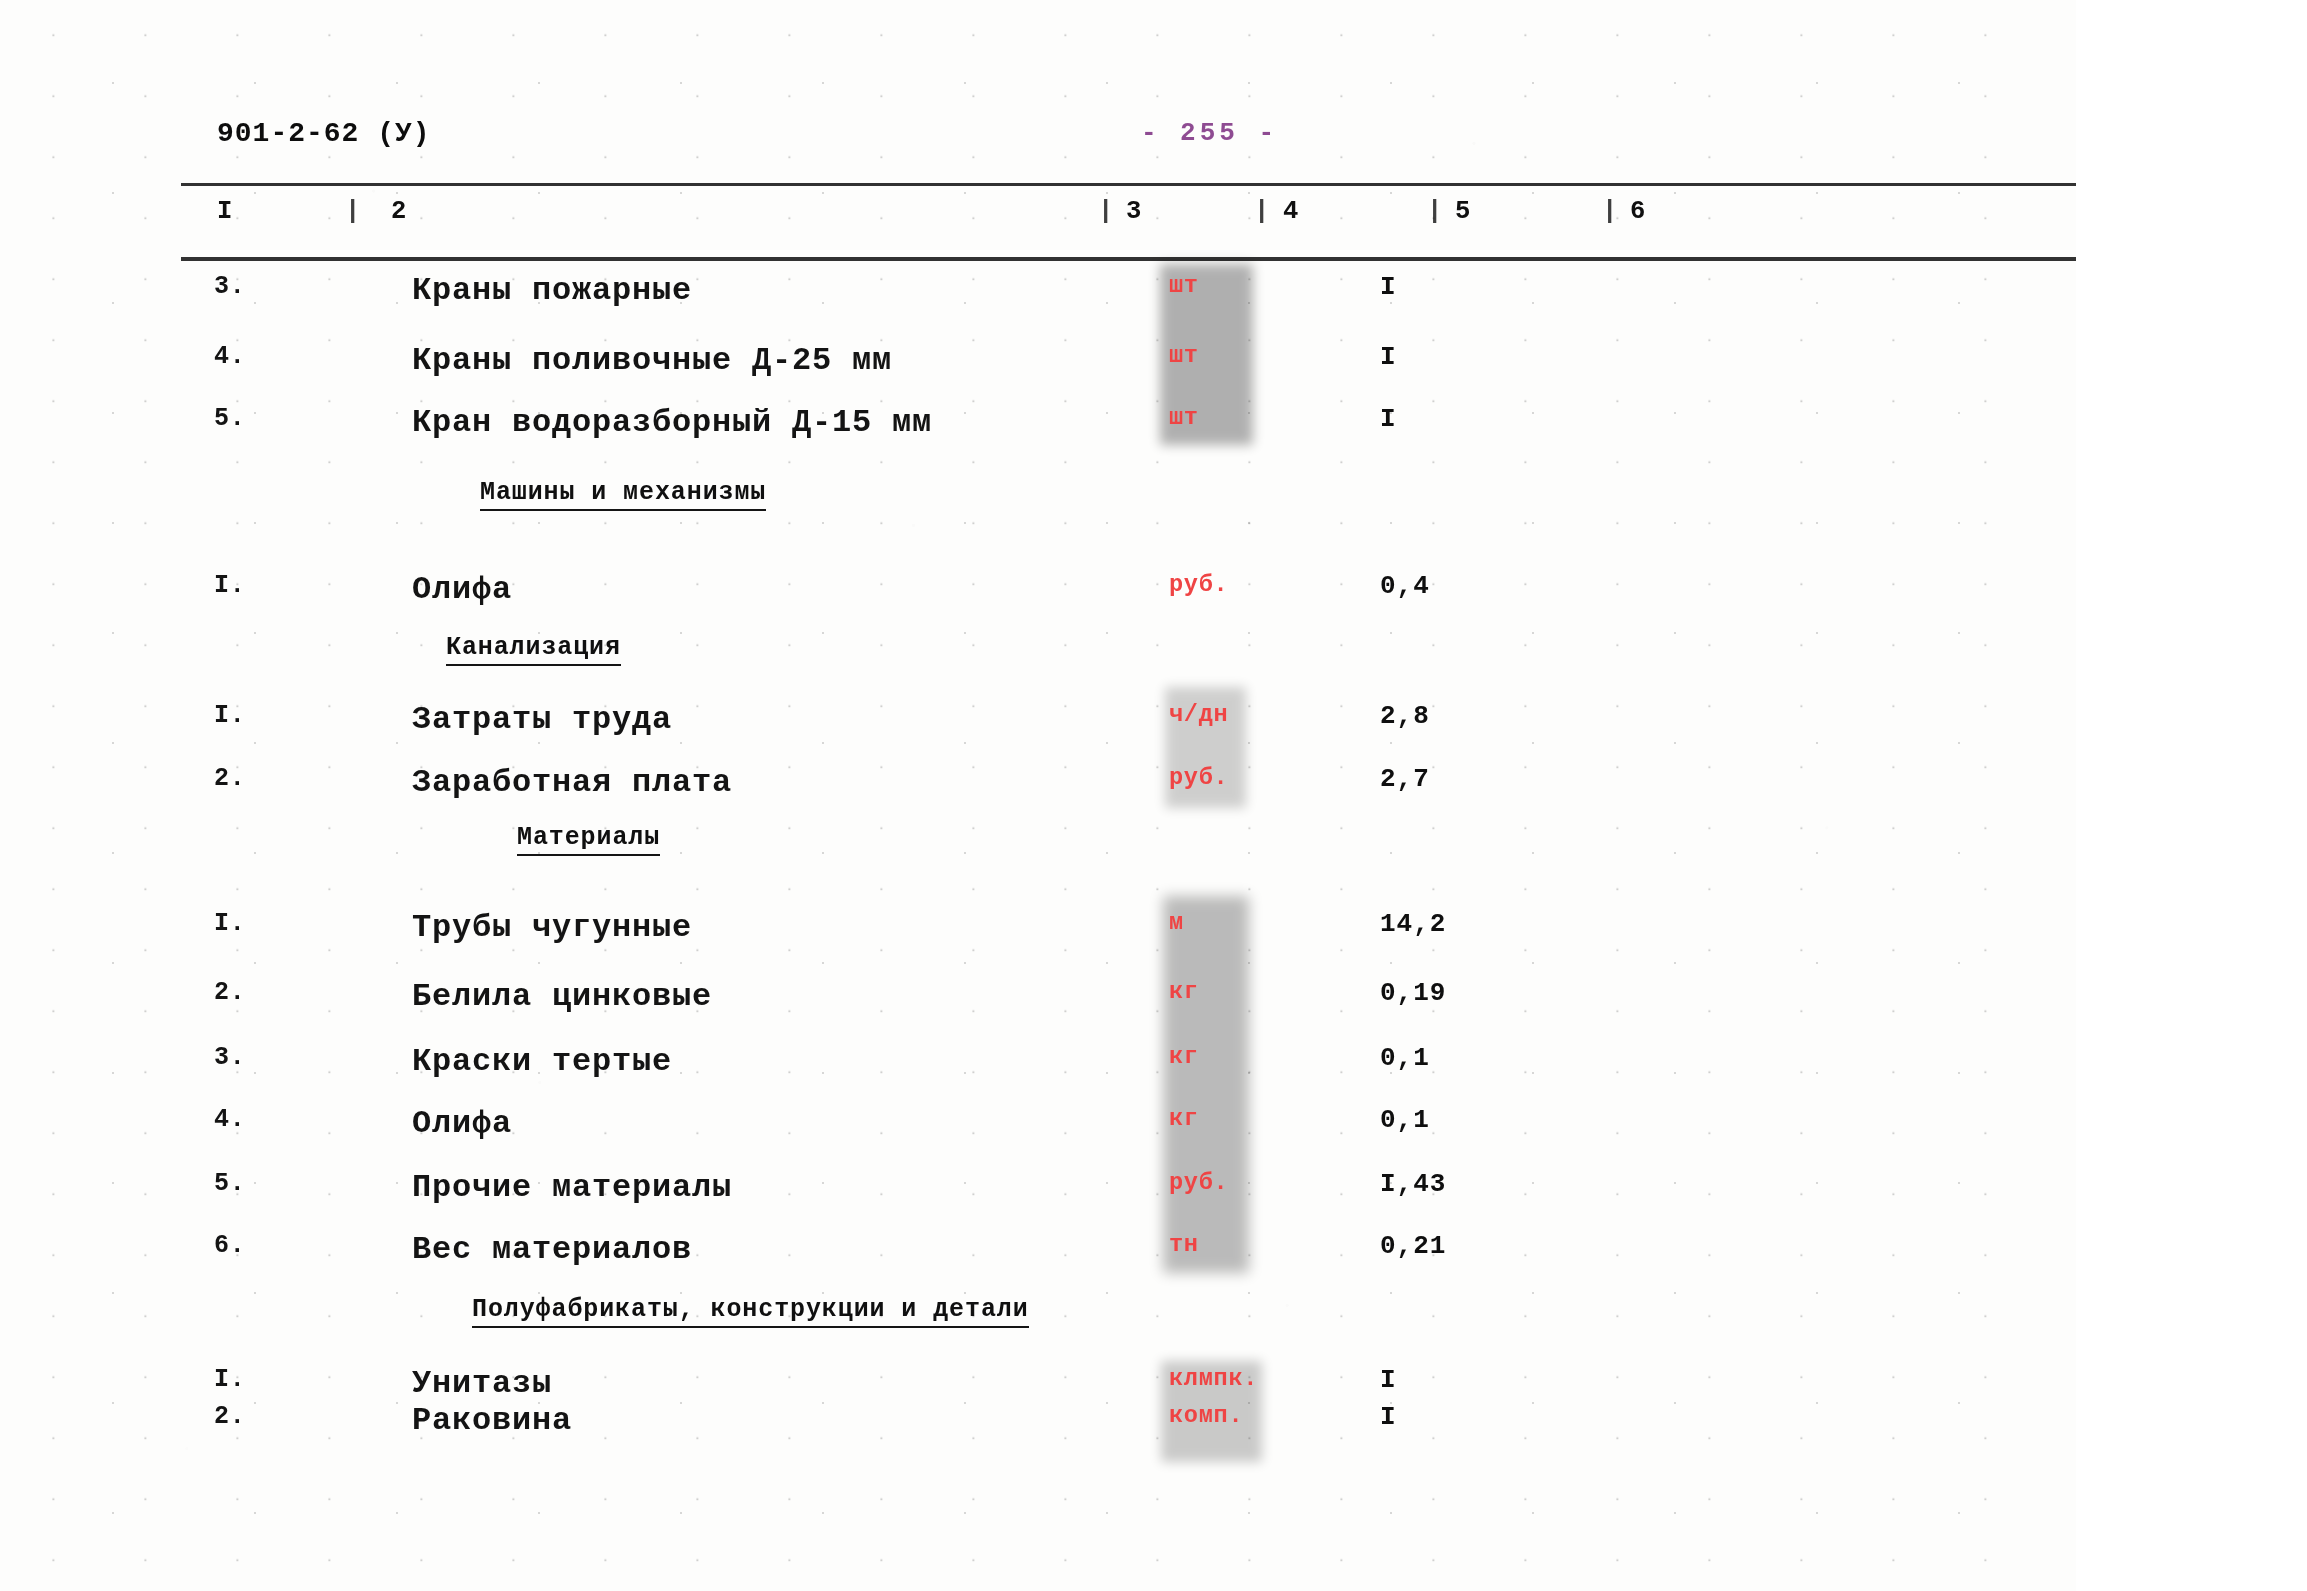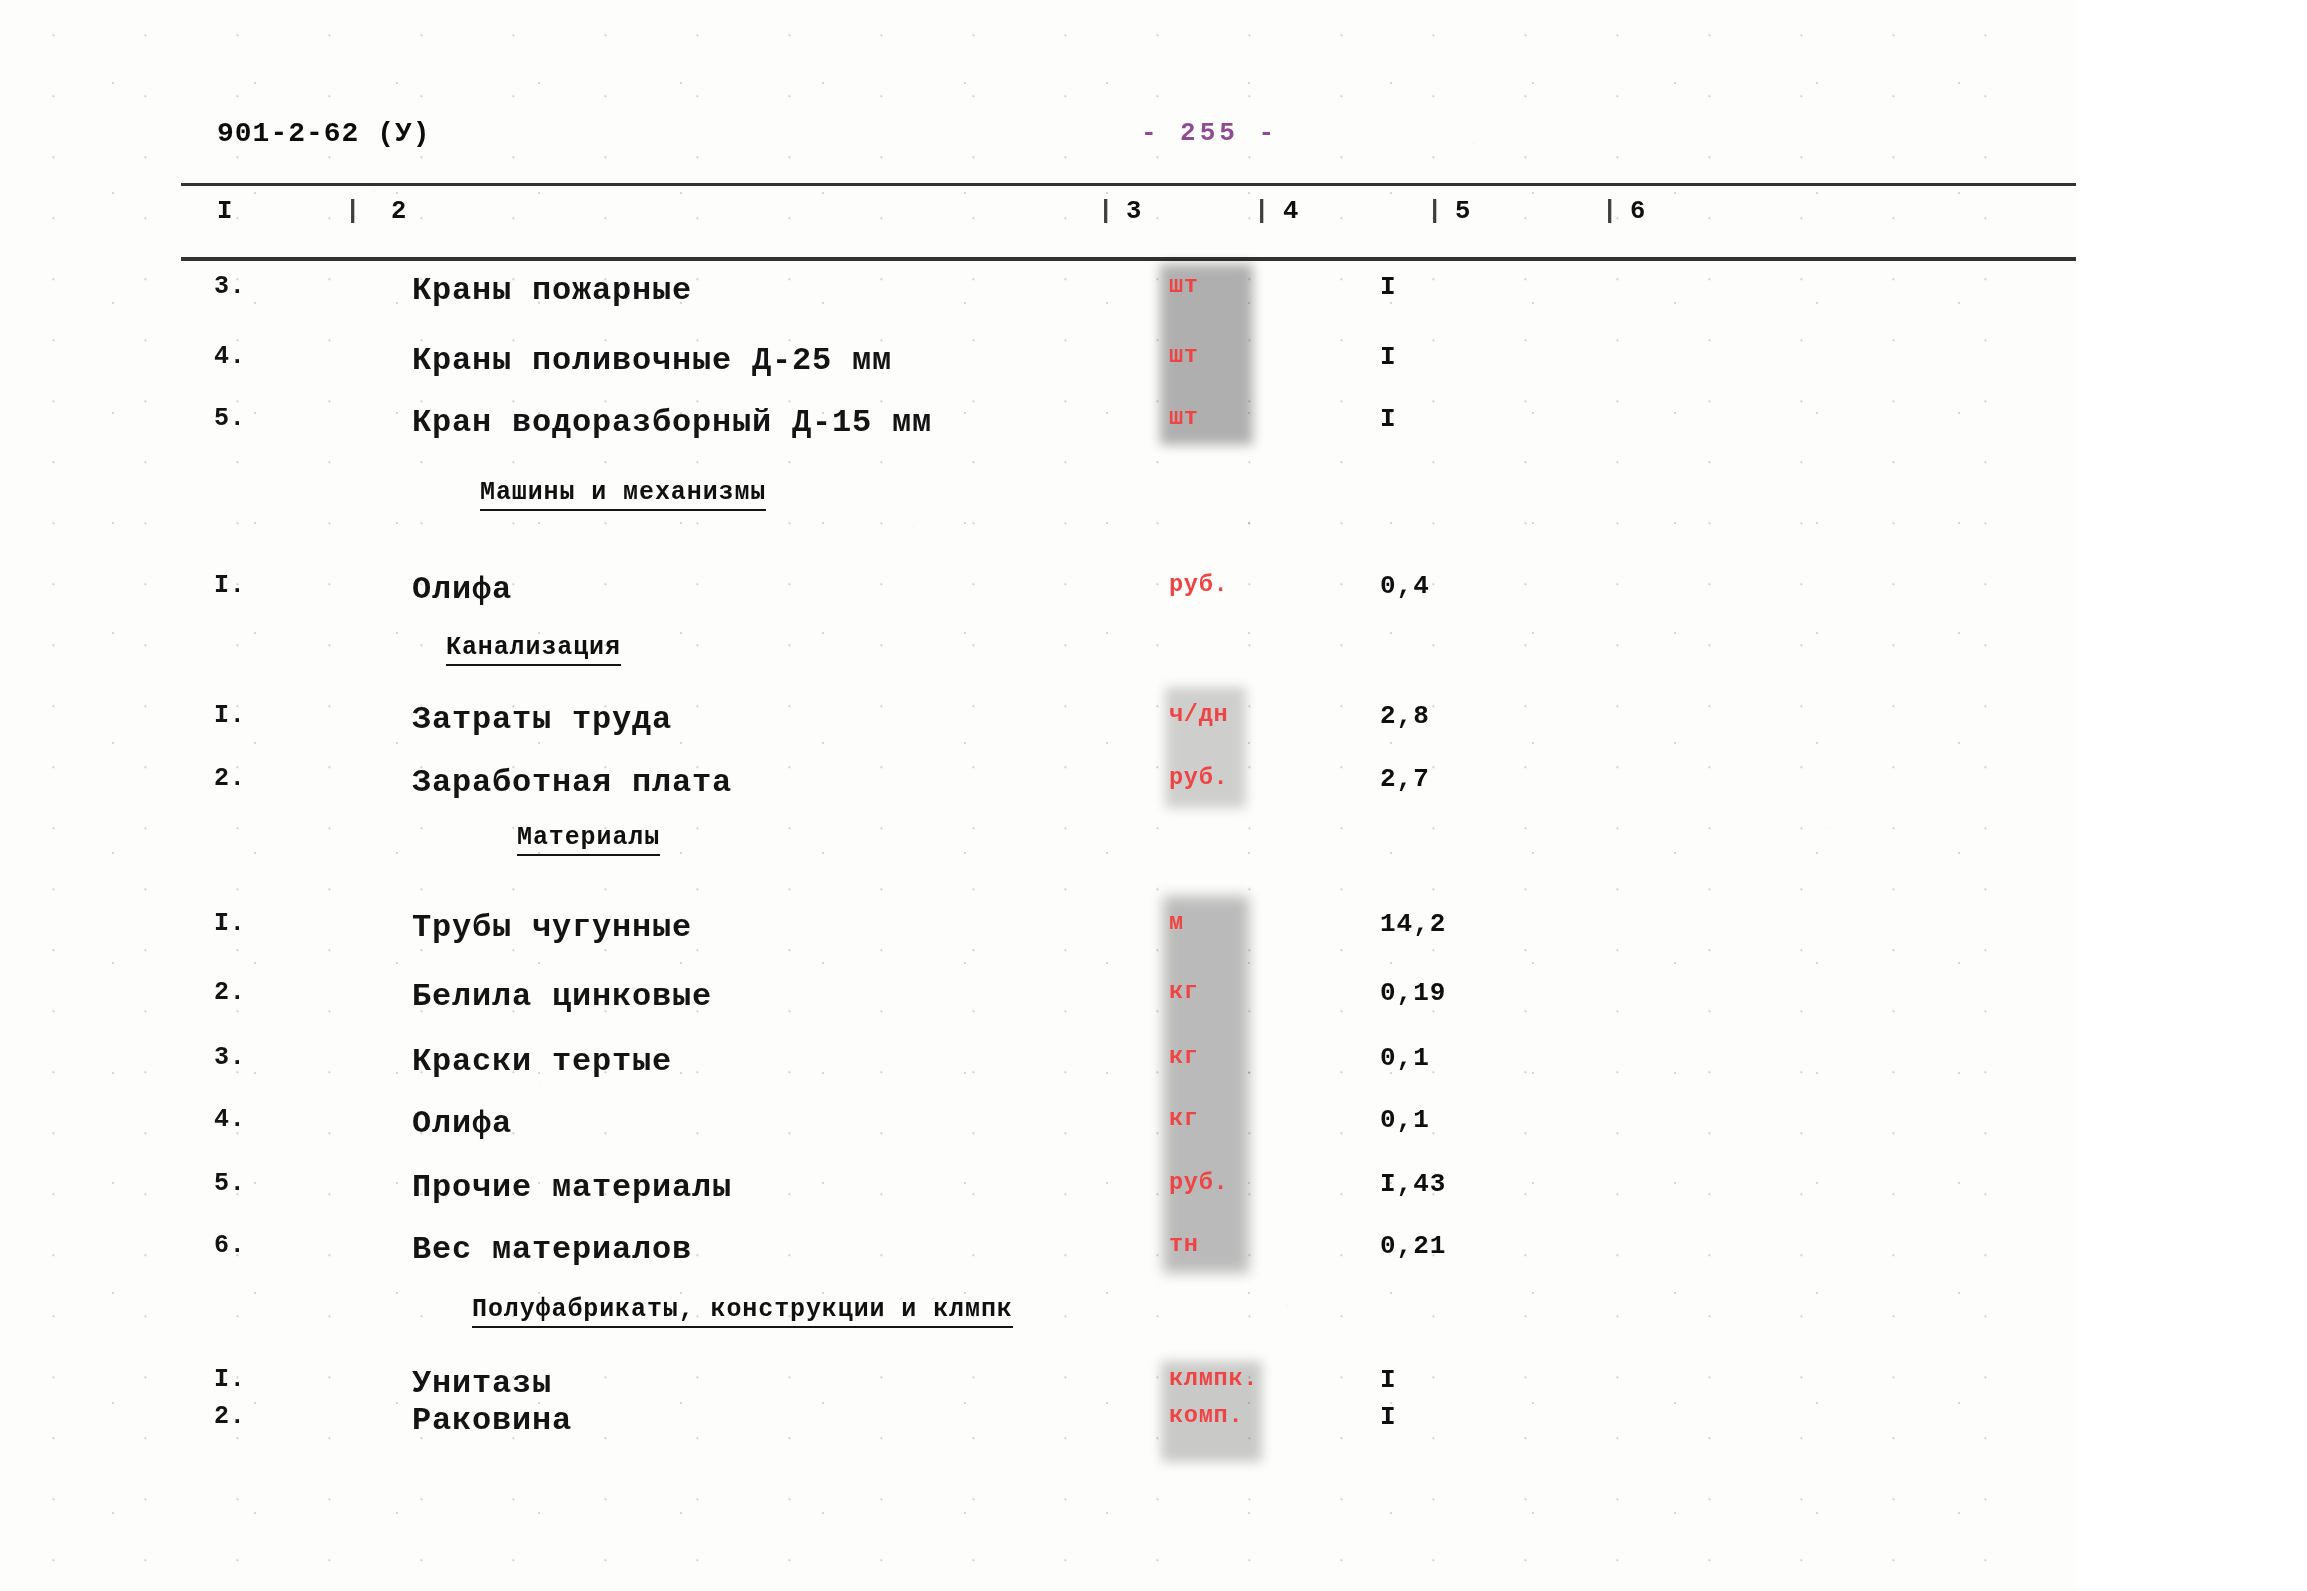--- a/index.html
+++ b/index.html
@@ -302,21 +302,21 @@
         <div class="cell c-unit">руб.</div>
         <div class="cell c-val">I,43</div>
       </div>
       <div class="row" style="top: 1231px;">
         <div class="cell c-num">6.</div>
         <div class="cell c-name">Вес материалов</div>
         <div class="cell c-unit">тн</div>
         <div class="cell c-val">0,21</div>
       </div>
       <div class="section-row" style="top: 1295px;">
-        <span class="section-title" style="left: 472px;">Полуфабрикаты, конструкции и клмпк</span>
+        <span class="section-title" style="left: 472px;">Полуфабрикаты, конструкции и детали</span>
       </div>
       <div class="row" style="top: 1365px;">
         <div class="cell c-num">I.</div>
         <div class="cell c-name">Унитазы</div>
         <div class="cell c-unit">клмпк.</div>
         <div class="cell c-val">I</div>
       </div>
       <div class="row" style="top: 1402px;">
         <div class="cell c-num">2.</div>
         <div class="cell c-name">Раковина</div>

